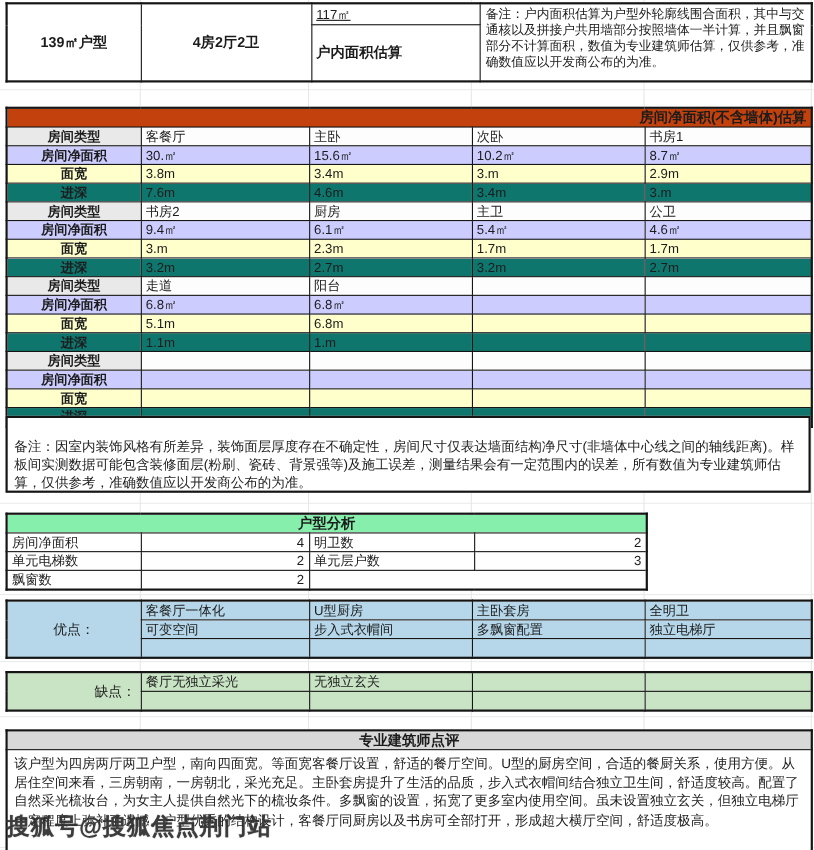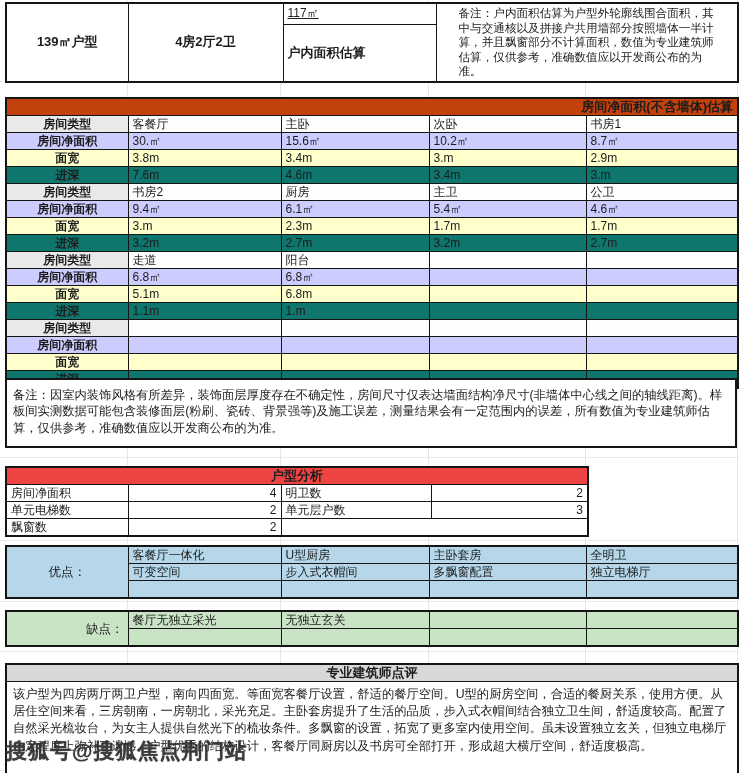--- a/index.html
+++ b/index.html
@@ -25,38 +25,38 @@
   table.t td{border:1px solid #151515;font-size:12px;color:#1c1c1c;
     padding:0 4px;overflow:hidden;white-space:nowrap;height:16px;line-height:14px;}
   table.t{border:2px solid #151515;}
 
   
   .top td{height:22px;}
   .top .big{font-weight:bold;font-size:13px;text-align:center;}
   .top .areaVal{vertical-align:top;line-height:18px;text-decoration:underline;}
   .top .areaLbl{font-weight:bold;font-size:13px;height:50px;}
   .top .note{font-size:11.6px;white-space:normal;line-height:14.6px;
-    vertical-align:top;padding:2px 22px;}
+    vertical-align:top;padding:2px 5px;}
 
   
   .area .title{background:#c2410c;font-weight:bold;font-size:13px;text-align:right;margin-top:40px;}
   .area .lbl{font-weight:bold;text-align:center;}
   .r-type .lbl{background:#e9e9e9;}
   .r-type td{background:#fdfdfd;}
   .r-area td{background:#ccccff;}
   .r-width td{background:#ffffcc;}
   .r-depth td{background:#0f766e;}
 
   
   .textbox{border:2px solid #151515;background:#fff;font-size:12.3px;
-    line-height:16.4px;color:#1c1c1c;padding:7px 6px;box-sizing:border-box;}
+    line-height:16.4px;color:#1c1c1c;padding:18px 6px;box-sizing:border-box;}
 
   
   .ana{width:582px !important;}
-  .ana .title{background:#ef4444;font-weight:bold;font-size:13px;text-align:center;}
+  .ana .title{background:#86efac;font-weight:bold;font-size:13px;text-align:center;}
   .ana td{height:15px;}
   .ana .val{text-align:right;}
   .ana .ghost{border:none;background:transparent;}
 
   
   .pros td{background:#b5d7e9;height:14px;}
   .pros .rowlbl{font-weight:normal;text-align:center;font-size:12.5px;}
   .cons td{background:#c9e4c4;height:14px;}
   .cons .rowlbl{text-align:right;font-size:12.5px;}
 

